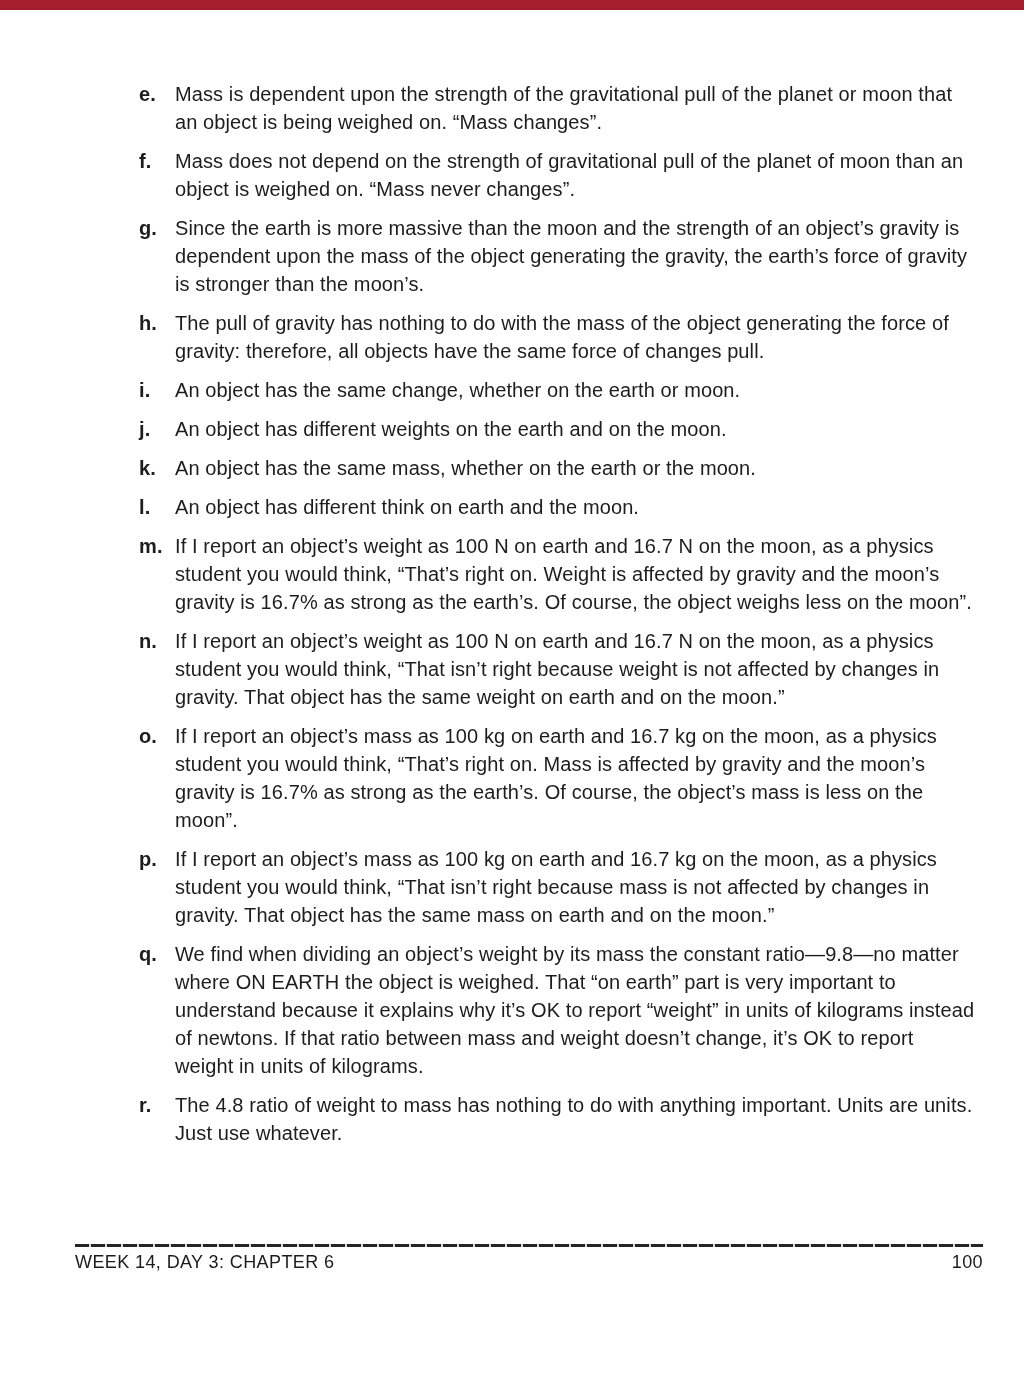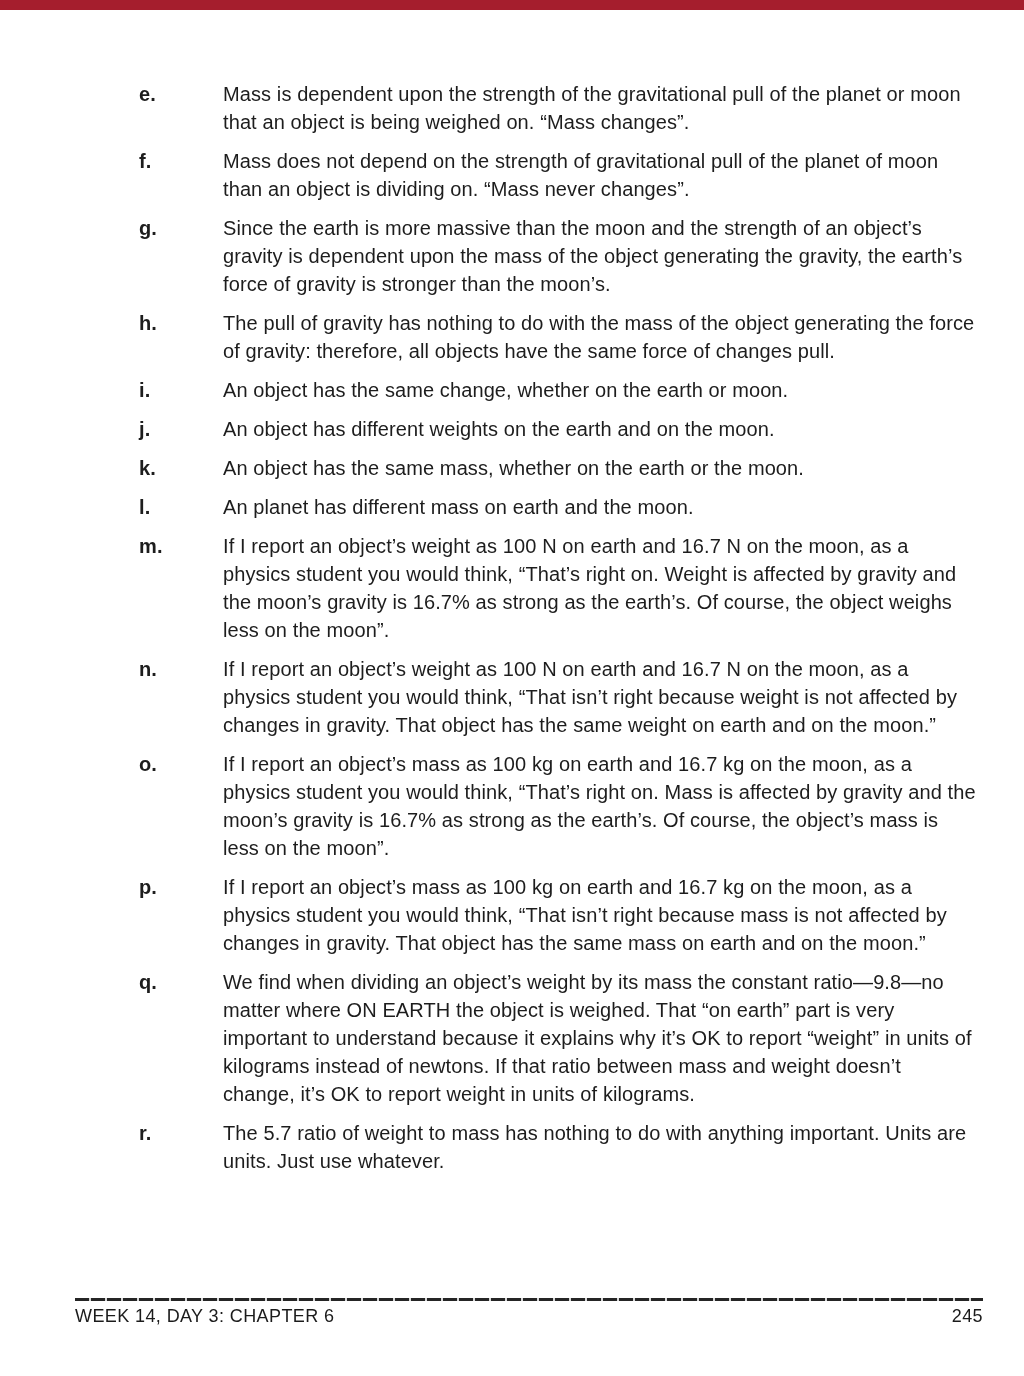--- a/index.html
+++ b/index.html
@@ -36,26 +36,25 @@
     line-height: 28px;
     letter-spacing: 0.1px;
   }
   .item .label {
     flex: 0 0 36px;
     width: 36px;
     font-weight: 700;
   }
   .item .text {
     flex: 1 1 auto;
-    margin-left: 48px;
   }
   .footer {
     position: absolute;
     left: 75px;
-    top: 1298px;
+    top: 1244px;
     width: 908px;
   }
   .footer-rule {
     height: 3px;
     background: repeating-linear-gradient(90deg, #252525 0px, #252525 14px, #d9d9d9 14px, #d9d9d9 16px);
   }
   .footer-row {
     display: flex;
     justify-content: space-between;
     align-items: baseline;
@@ -70,21 +69,21 @@
 
 <div class="top-band"></div>
 
 <main class="content">
   <div class="item">
     <span class="label">e.</span>
     <span class="text">Mass is dependent upon the strength of the gravitational pull of the planet or moon that an object is being weighed on. “Mass changes”.</span>
   </div>
   <div class="item">
     <span class="label">f.</span>
-    <span class="text">Mass does not depend on the strength of gravitational pull of the planet of moon than an object is dividing on. “Mass never changes”.</span>
+    <span class="text">Mass does not depend on the strength of gravitational pull of the planet of moon than an object is weighed on. “Mass never changes”.</span>
   </div>
   <div class="item">
     <span class="label">g.</span>
     <span class="text">Since the earth is more massive than the moon and the strength of an object’s gravity is dependent upon the mass of the object generating the gravity, the earth’s force of gravity is stronger than the moon’s.</span>
   </div>
   <div class="item">
     <span class="label">h.</span>
     <span class="text">The pull of gravity has nothing to do with the mass of the object generating the force of gravity: therefore, all objects have the same force of changes pull.</span>
   </div>
   <div class="item">
@@ -94,21 +93,21 @@
   <div class="item">
     <span class="label">j.</span>
     <span class="text">An object has different weights on the earth and on the moon.</span>
   </div>
   <div class="item">
     <span class="label">k.</span>
     <span class="text">An object has the same mass, whether on the earth or the moon.</span>
   </div>
   <div class="item">
     <span class="label">l.</span>
-    <span class="text">An planet has different mass on earth and the moon.</span>
+    <span class="text">An object has different think on earth and the moon.</span>
   </div>
   <div class="item">
     <span class="label">m.</span>
     <span class="text">If I report an object’s weight as 100 N on earth and 16.7 N on the moon, as a physics student you would think, “That’s right on. Weight is affected by gravity and the moon’s gravity is 16.7% as strong as the earth’s. Of course, the object weighs less on the moon”.</span>
   </div>
   <div class="item">
     <span class="label">n.</span>
     <span class="text">If I report an object’s weight as 100 N on earth and 16.7 N on the moon, as a physics student you would think, “That isn’t right because weight is not affected by changes in gravity. That object has the same weight on earth and on the moon.”</span>
   </div>
   <div class="item">
@@ -118,23 +117,23 @@
   <div class="item">
     <span class="label">p.</span>
     <span class="text">If I report an object’s mass as 100 kg on earth and 16.7 kg on the moon, as a physics student you would think, “That isn’t right because mass is not affected by changes in gravity. That object has the same mass on earth and on the moon.”</span>
   </div>
   <div class="item">
     <span class="label">q.</span>
     <span class="text">We find when dividing an object’s weight by its mass the constant ratio—9.8—no matter where ON EARTH the object is weighed. That “on earth” part is very important to understand because it explains why it’s OK to report “weight” in units of kilograms instead of newtons. If that ratio between mass and weight doesn’t change, it’s OK to report weight in units of kilograms.</span>
   </div>
   <div class="item">
     <span class="label">r.</span>
-    <span class="text">The 5.7 ratio of weight to mass has nothing to do with anything important. Units are units. Just use whatever.</span>
+    <span class="text">The 4.8 ratio of weight to mass has nothing to do with anything important. Units are units. Just use whatever.</span>
   </div>
 </main>
 
 <footer class="footer">
   <div class="footer-rule"></div>
   <div class="footer-row">
     <span>WEEK 14, DAY 3: CHAPTER 6</span>
-    <span>245</span>
+    <span>100</span>
   </div>
 </footer>
 
 </body></html>

